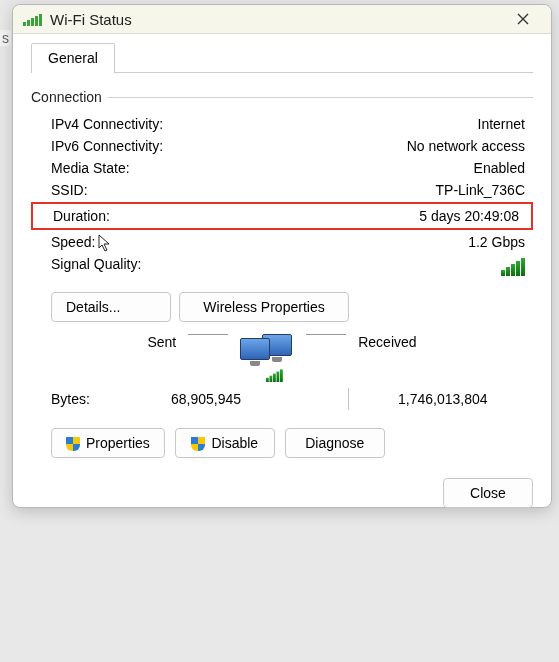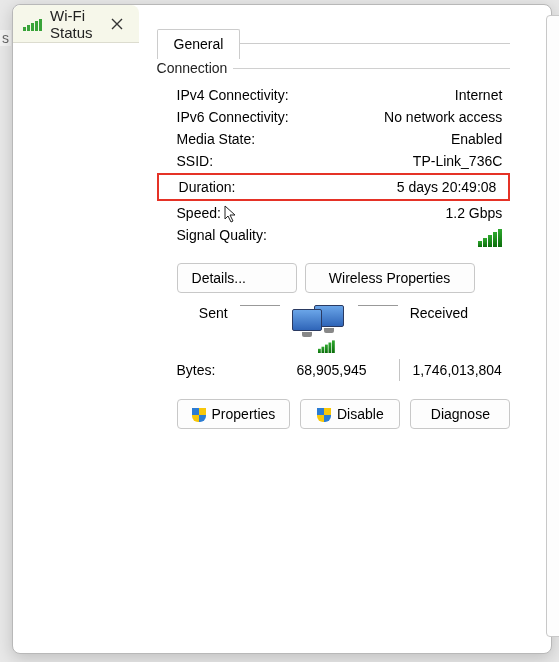--- a/index.html
+++ b/index.html
@@ -8,27 +8,27 @@
     font-family: "Segoe UI", Tahoma, sans-serif;
     font-size: 14px;
     background: #e8e8e8;
     width: 559px;
     height: 662px;
     overflow: hidden;
   }
   .window {
     position: absolute;
     left: 12px; top: 4px;
-    width: 540px; height: 650px;
+    width: 540px; height: 504px;
     background: #fff;
     border: 1px solid #b8b8b8;
     border-radius: 8px;
     box-shadow: 0 4px 16px rgba(0,0,0,0.18);
     display: flex;
-    flex-direction: row;
+    flex-direction: column;
   }
   .titlebar {
     height: 38px;
     background: #f6f7ea;
     border-bottom: 1px solid #dcdccf;
     display: flex;
     align-items: center;
     padding: 0 10px;
     border-radius: 8px 8px 0 0;
   }
@@ -56,21 +56,21 @@
     display: flex;
     border-bottom: 1px solid #ccc;
     margin-bottom: 16px;
   }
   .tab {
     padding: 6px 16px 7px 16px;
     border: 1px solid #ccc;
     border-bottom: none;
     background: #fff;
     position: relative;
-    top: 16px;
+    top: 1px;
     border-radius: 2px 2px 0 0;
     font-size: 14px;
     cursor: pointer;
   }
 
   .section-label {
     font-size: 14px;
     color: #222;
     display: flex;
     align-items: center;

